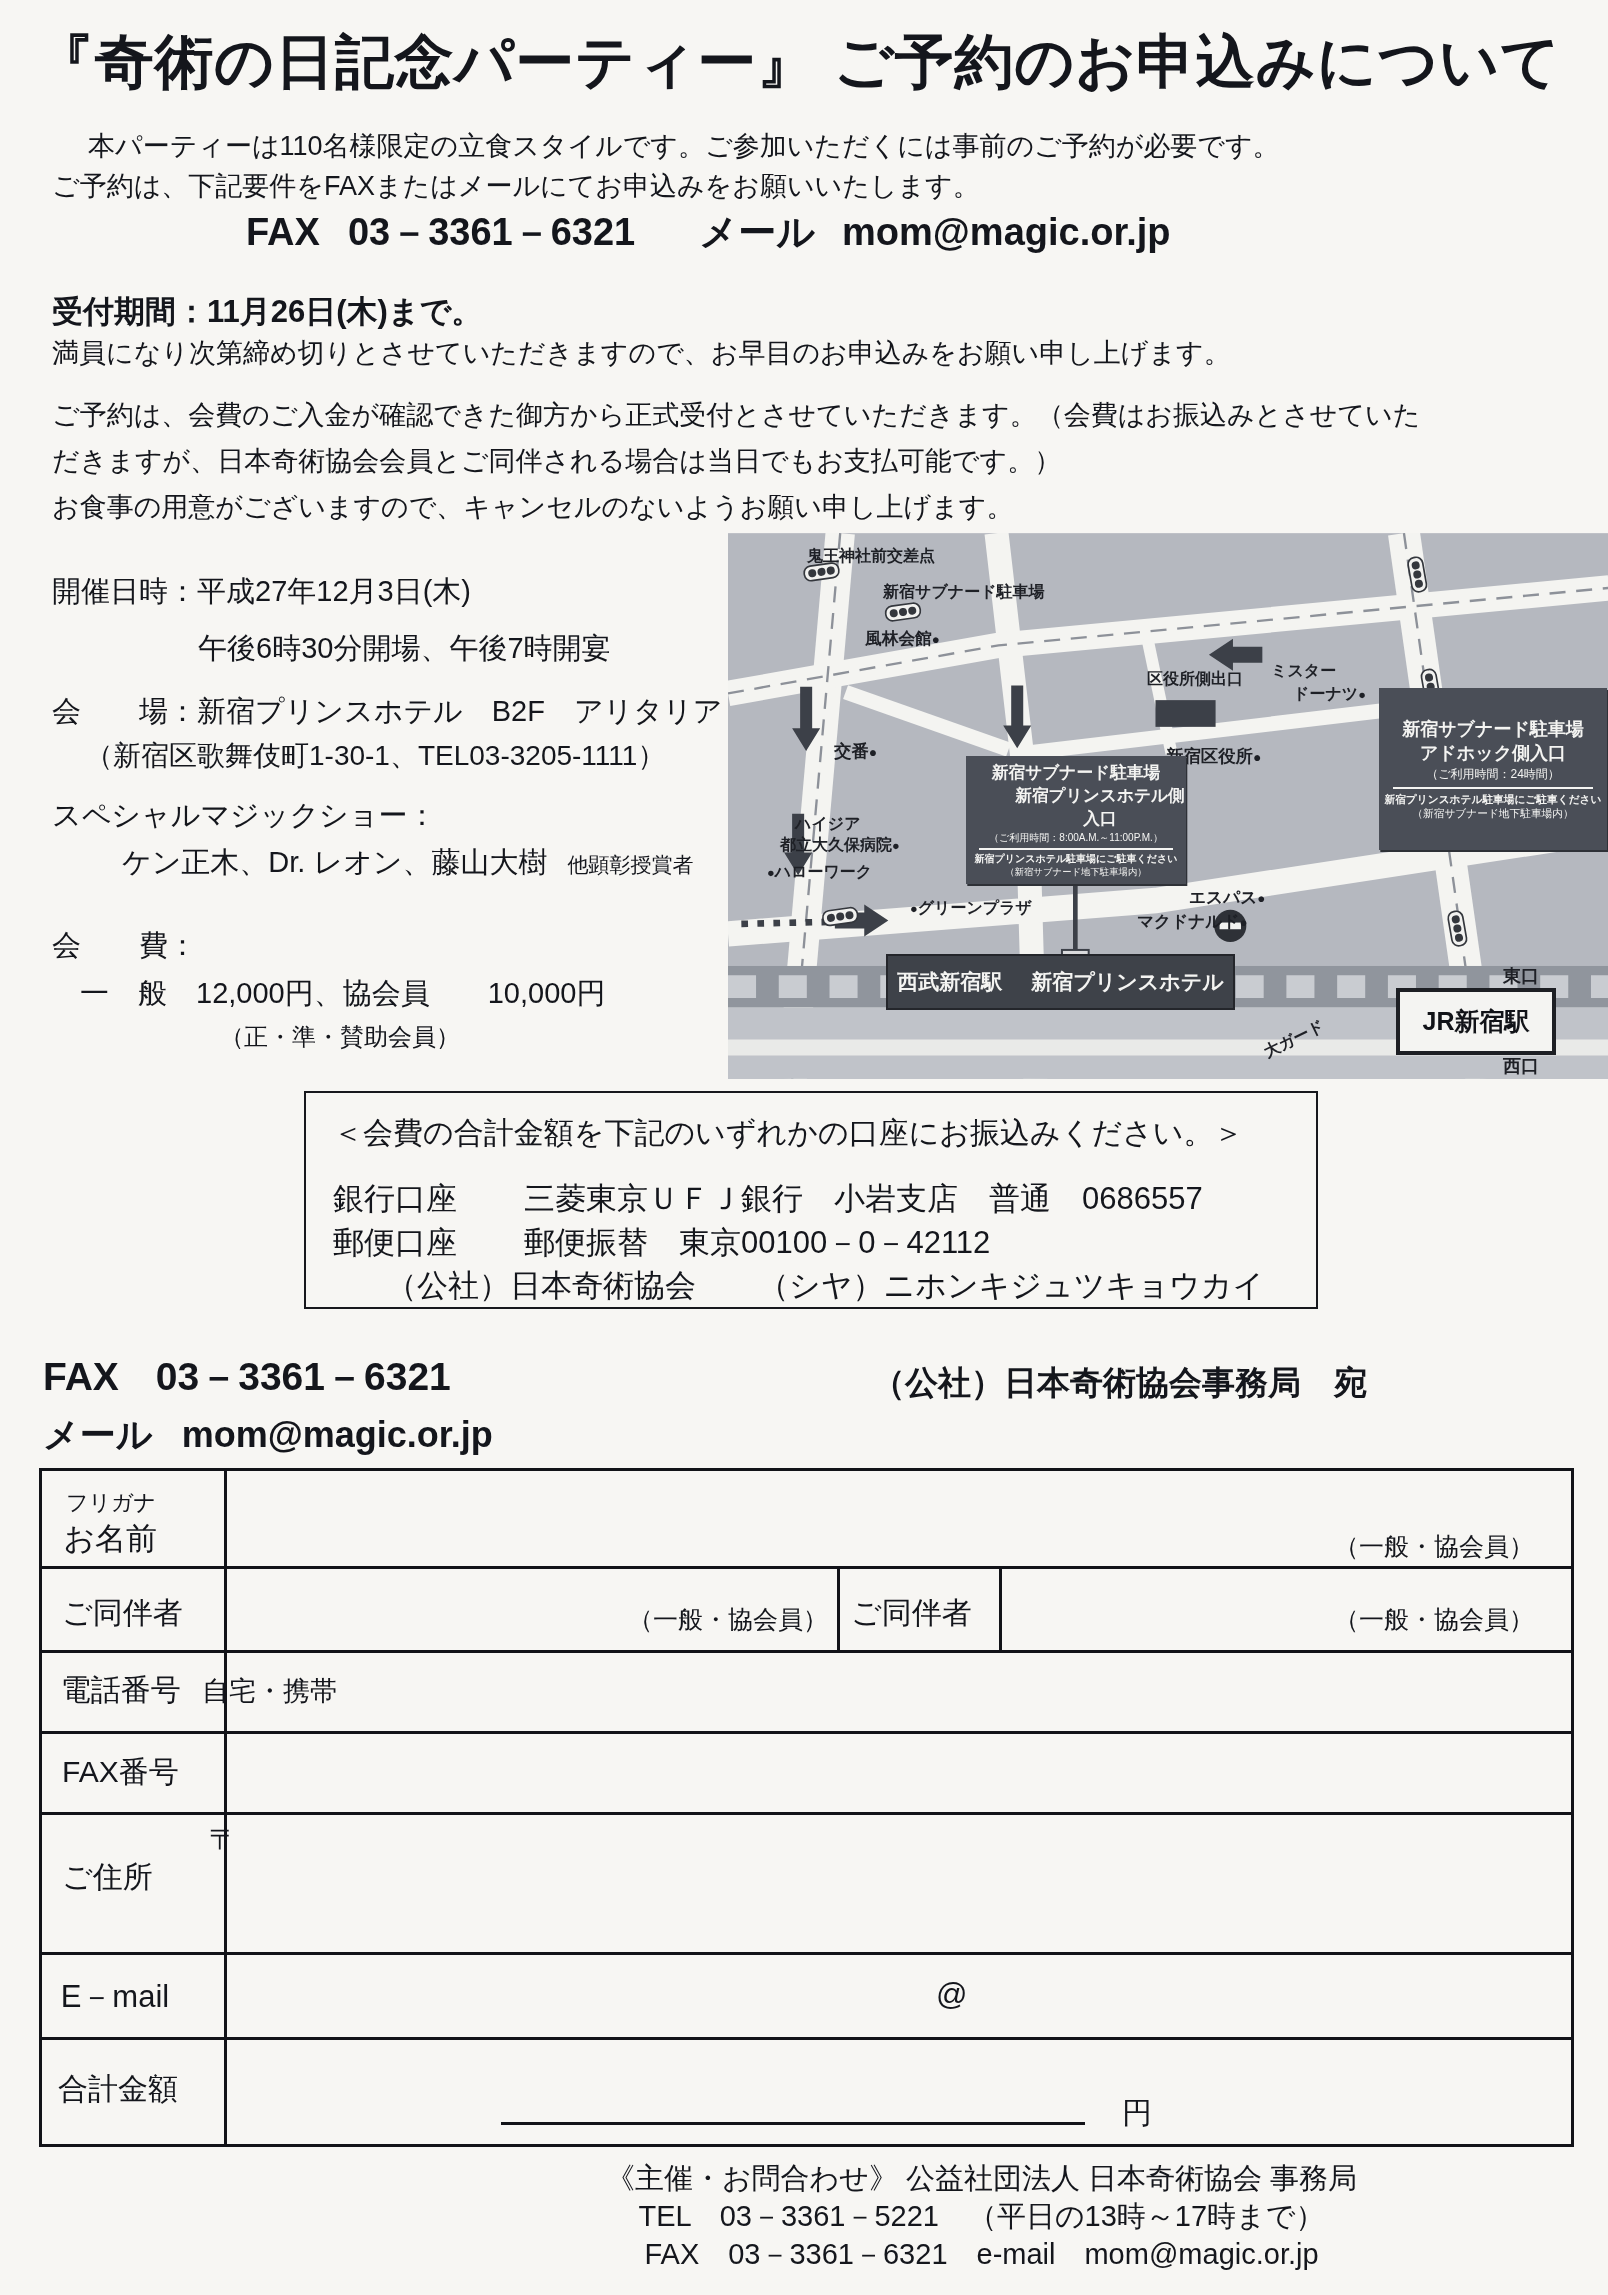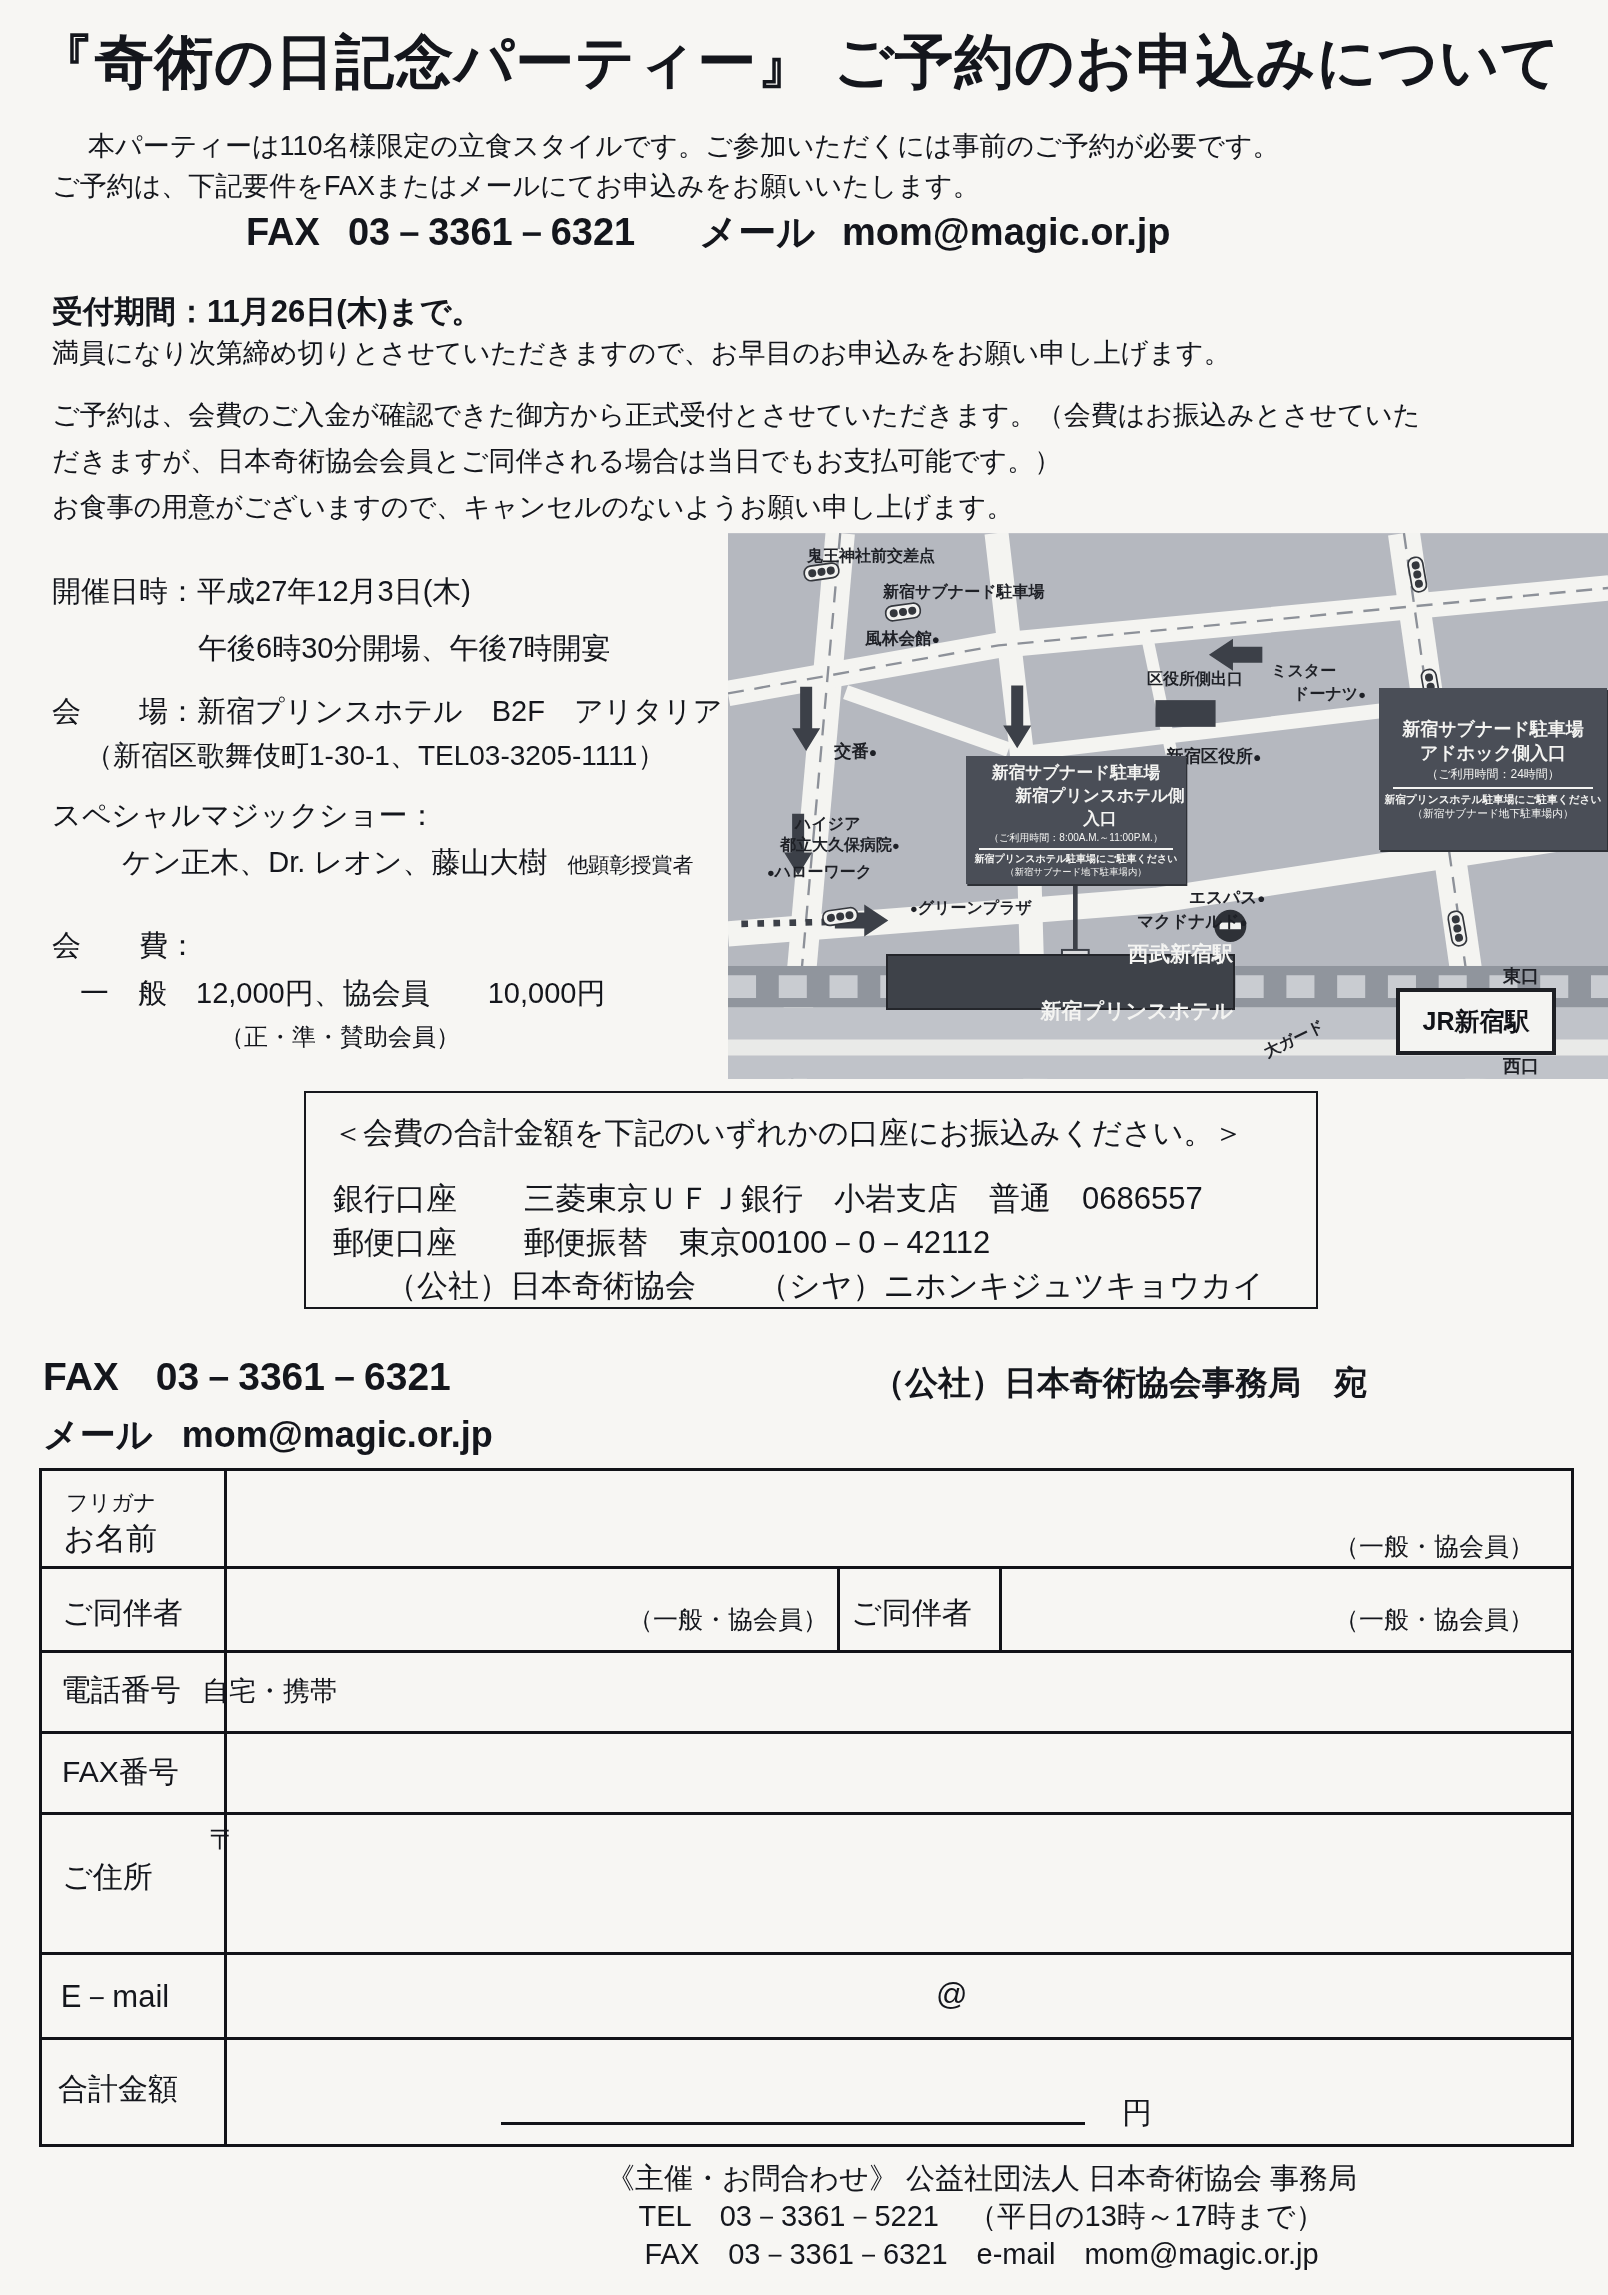--- a/index.html
+++ b/index.html
@@ -12,21 +12,21 @@
   
   .map{position:absolute;left:728px;top:533px;width:881px;height:546px;}
   .map svg{position:absolute;left:0;top:0;}
   .mlabel{position:absolute;white-space:nowrap;color:#1e2026;font-weight:600;z-index:2;}
   .dot{font-size:0.8em;}
   .darkbox{position:absolute;z-index:2;background:#4a4e57;color:#f4f4f2;text-align:center;
            display:flex;flex-direction:column;justify-content:center;align-items:center;
            box-shadow:1.3px 2px 0 #2e3137;}
   .darkbox .dv{height:2.7px;background:#f4f4f2;width:88%;margin:4px 0;}
   .stationbar{position:absolute;z-index:2;background:#3e4249;border:2px solid #24262b;color:#f4f4f2;
-              display:flex;justify-content:center;align-items:flex-end;gap:29px;font-weight:bold;flex-direction:column;}
+              display:flex;justify-content:center;align-items:center;gap:29px;font-weight:bold;}
   .jrbox{position:absolute;z-index:3;background:#f4f4f2;border:4px solid #1d1f24;color:#111318;
          display:flex;justify-content:center;align-items:center;font-weight:bold;}
   
   .bankbox{position:absolute;left:304px;top:1091px;width:1010px;height:214px;border:2.7px solid #17181d;}
   
   .ftable{position:absolute;left:39px;top:1468px;width:1529px;height:673px;border:3.3px solid #121318;}
   .hline{position:absolute;left:0;right:0;height:2.7px;background:#121318;}
   .vline{position:absolute;width:2.7px;background:#121318;}
   .note{font-size:25px;}
   .ul{position:absolute;height:2.7px;background:#121318;}

